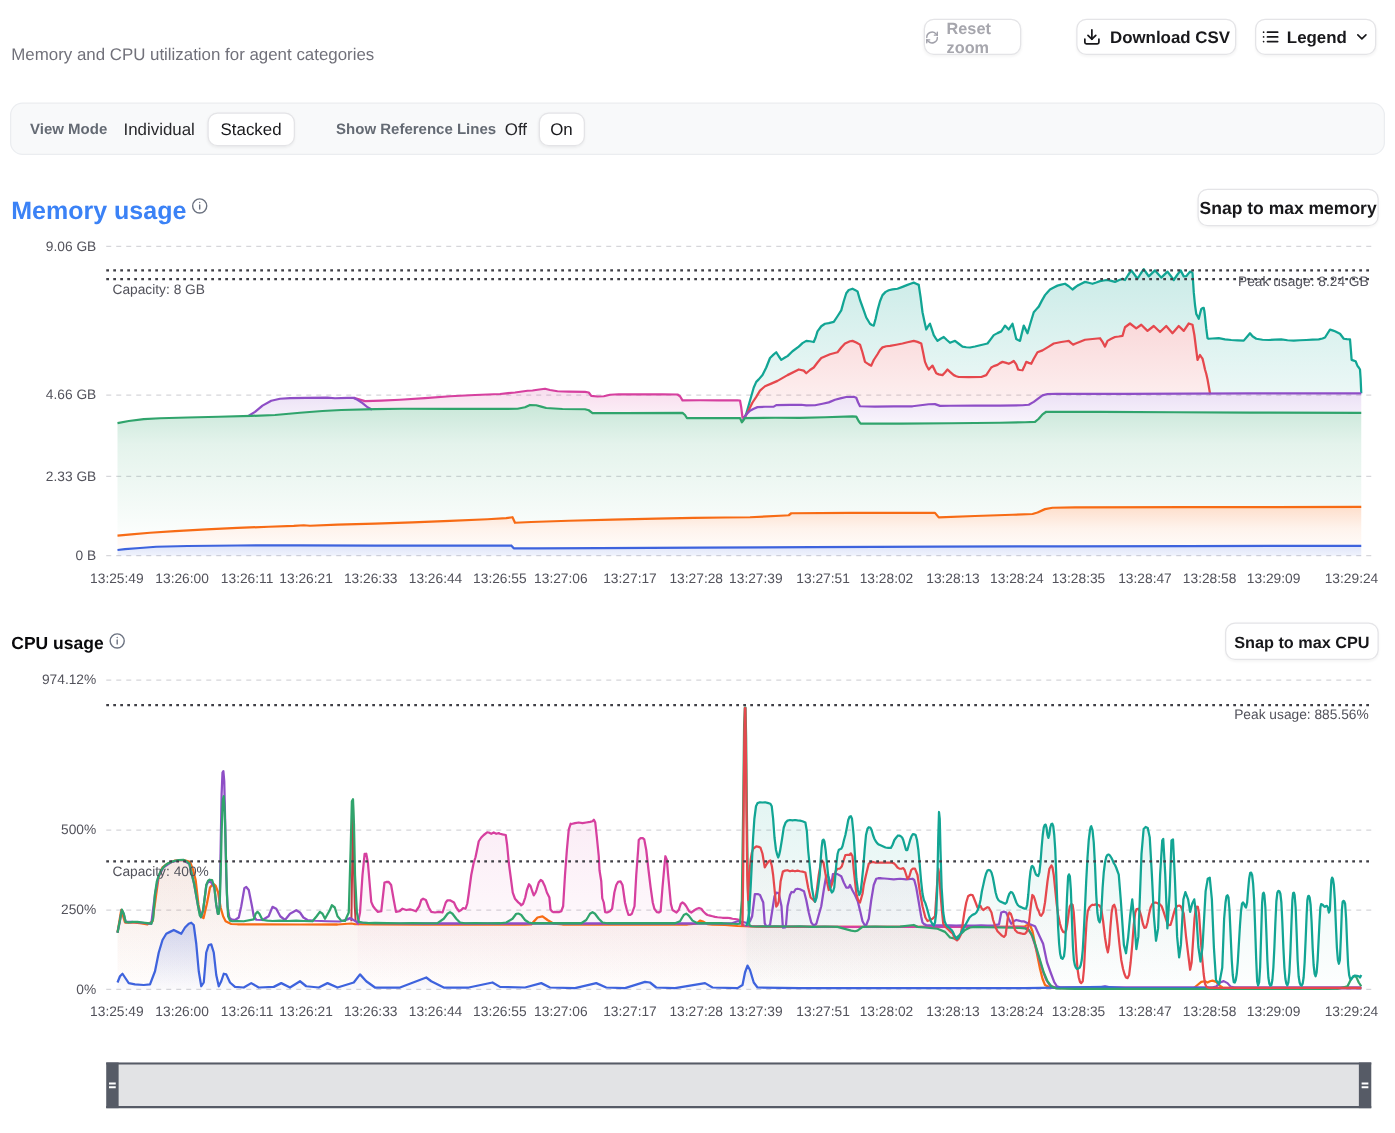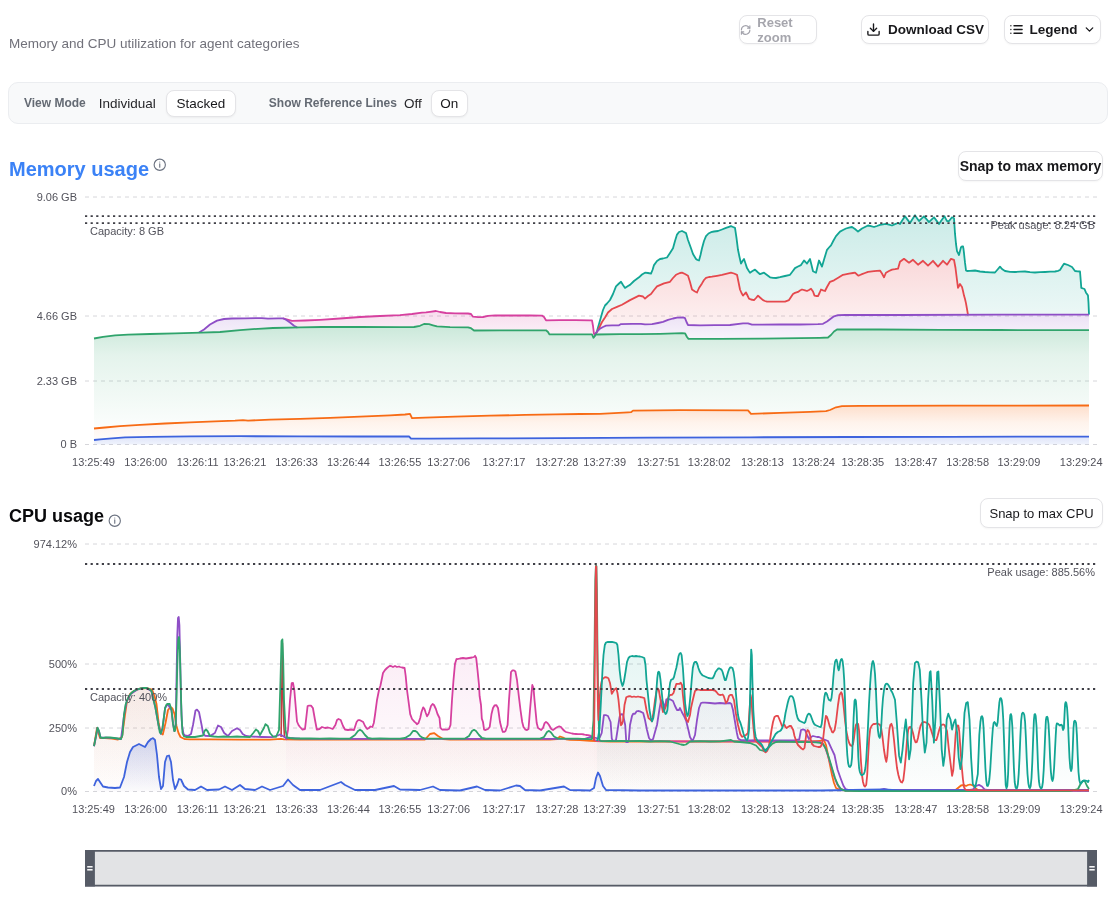--- a/index.html
+++ b/index.html
@@ -212,18 +212,18 @@
   <div class="wbtn" style="margin-left:9px;width:37px">On</div>
 </div>
 
 <div class="abs" style="left:9px;top:158px;font-size:20px;font-weight:700;color:#3b82f6;display:flex;align-items:flex-start;gap:4px">Memory usage <svg width="13.5" height="13.5" viewBox="0 0 24 24" fill="none" stroke="#6b7280" stroke-width="2" stroke-linecap="round">
         <circle cx="12" cy="12" r="10"></circle>
         <line x1="12" y1="10.5" x2="12" y2="16.5"></line>
         <line x1="12" y1="7.2" x2="12.01" y2="7.2"></line>
       </svg></div>
 <div class="btn" style="left:958px;top:151px;width:145px;height:30px;font-size:14px;font-weight:700">Snap to max memory</div>
 
-<div class="abs" style="left:9px;top:506px;font-size:18px;font-weight:700;color:#09090b;display:flex;align-items:flex-end;gap:4px">CPU usage <svg width="13.5" height="13.5" viewBox="0 0 24 24" fill="none" stroke="#6b7280" stroke-width="2" stroke-linecap="round">
+<div class="abs" style="left:9px;top:506px;font-size:14px;font-weight:700;color:#09090b;display:flex;align-items:flex-start;gap:4px">CPU usage <svg width="13.5" height="13.5" viewBox="0 0 24 24" fill="none" stroke="#6b7280" stroke-width="2" stroke-linecap="round">
         <circle cx="12" cy="12" r="10"></circle>
         <line x1="12" y1="10.5" x2="12" y2="16.5"></line>
         <line x1="12" y1="7.2" x2="12.01" y2="7.2"></line>
       </svg></div>
-<div class="btn" style="left:980px;top:498px;width:123px;height:30px;font-size:13px;font-weight:400">Snap to max CPU</div>
+<div class="btn" style="left:980px;top:498px;width:123px;height:30px;font-size:13px;font-weight:700">Snap to max CPU</div>
 </div>
 </body></html>

